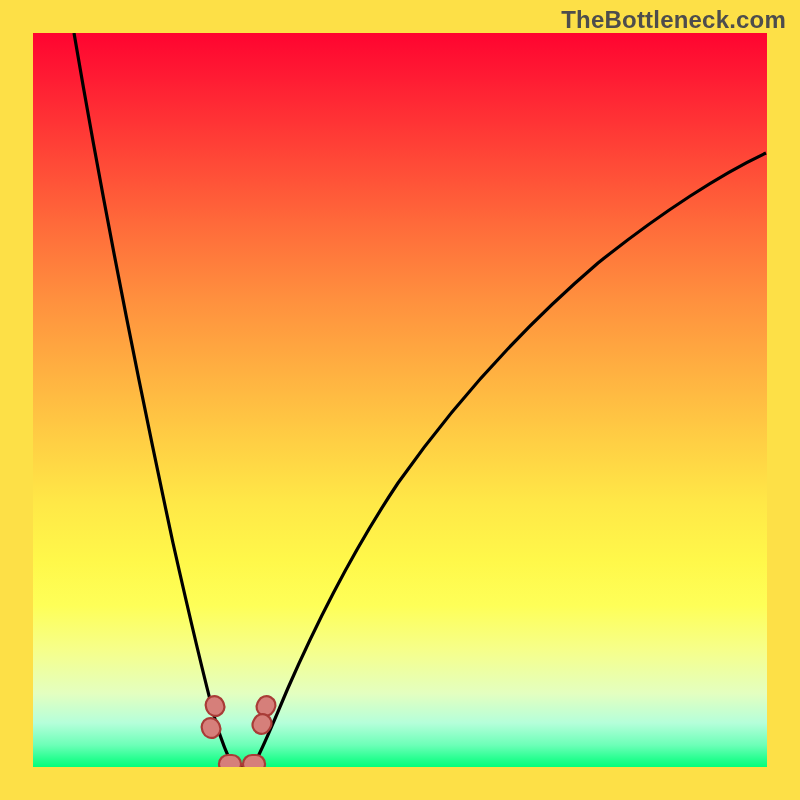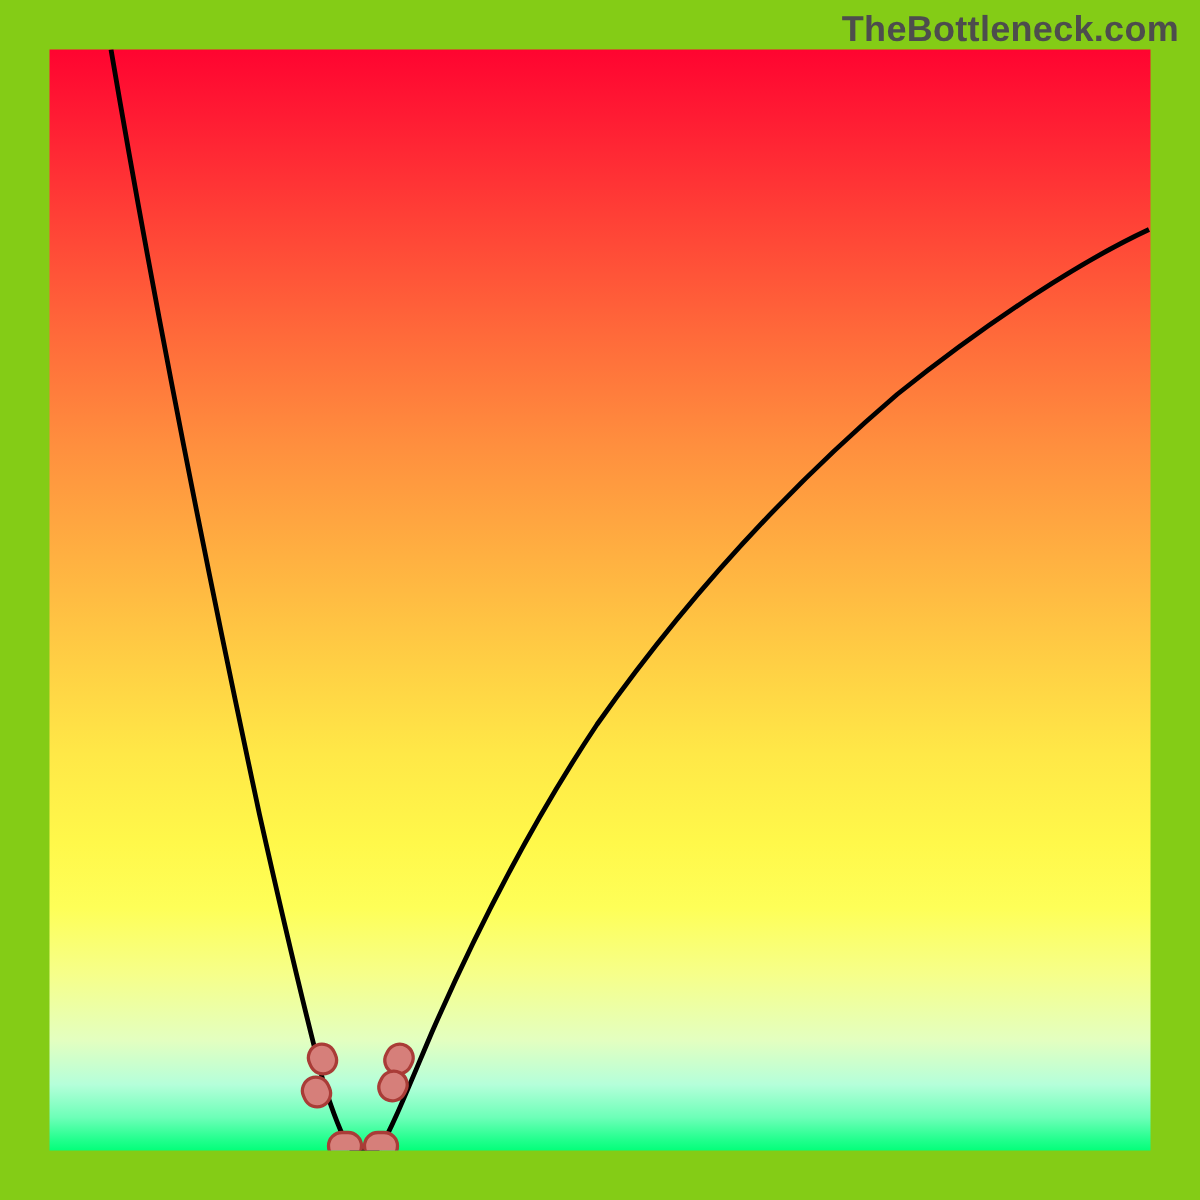--- a/index.html
+++ b/index.html
@@ -10,21 +10,21 @@
     background: #000;
     overflow: hidden;
     font-family: Arial, Helvetica, sans-serif;
   }
   .frame {
     position: absolute;
     left: 0;
     top: 0;
     width: 800px;
     height: 800px;
-    background: #84cc16;
+    background: #fde047;
   }
   .watermark {
     position: absolute;
     top: 6px;
     right: 14px;
     font-size: 24px;
     font-weight: 600;
     color: #4d4d4d;
     letter-spacing: 0.2px;
   }

